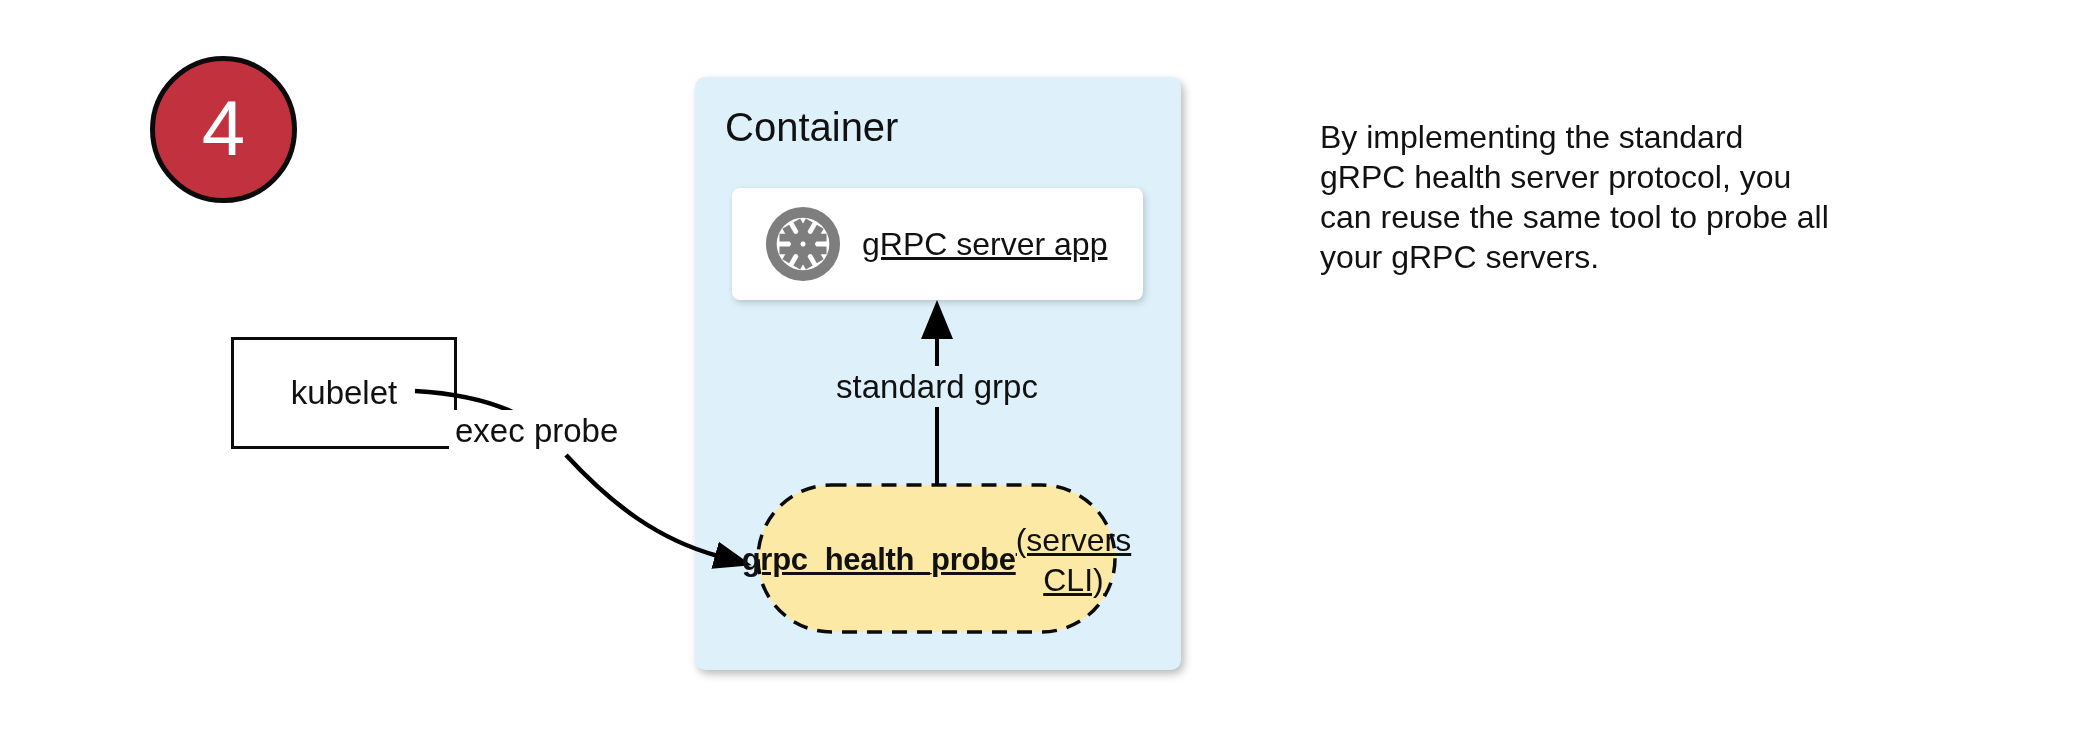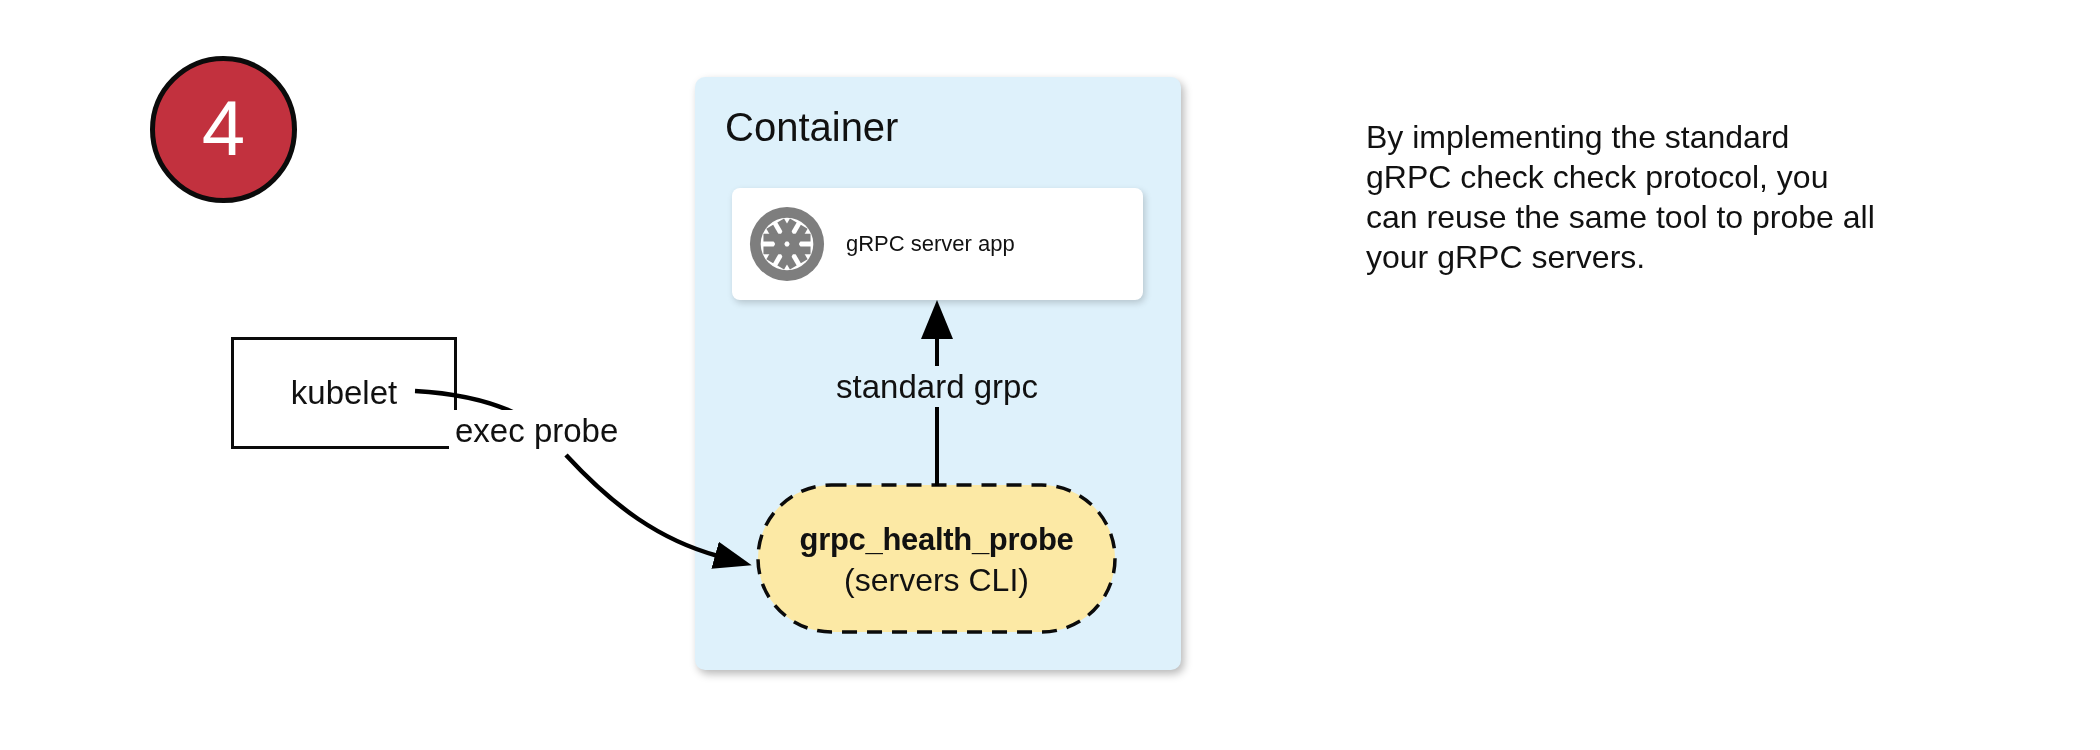--- a/index.html
+++ b/index.html
@@ -24,48 +24,48 @@
   .container-box{
     position:absolute;left:695px;top:77px;width:486px;height:593px;
     background:var(--container-blue,#DEF1FB);border-radius:10px;
     box-shadow:3px 4px 9px rgba(0,0,0,0.28);
   }
   .container-title{position:absolute;left:30px;top:30px;font-size:40px;line-height:40px;}
   
   .server-box{
     position:absolute;left:732px;top:188px;width:411px;height:112px;box-sizing:border-box;
     background:#fff;border-radius:8px;box-shadow:2px 3px 7px rgba(0,0,0,0.18);
-    display:flex;align-items:center;padding-left:16px;gap:20px;font-size:22px;
+    display:flex;align-items:center;padding-left:32px;gap:20px;font-size:32px;text-decoration:underline;
   }
   .aperture{width:78px;height:78px;flex:0 0 auto;}
   
   .overlay{position:absolute;left:0;top:0;width:2100px;height:750px;pointer-events:none;}
   .overlay .pill-shape{fill:var(--pill-yellow,#FCE9A5);stroke:#0b0b0b;stroke-width:3.5;stroke-dasharray:15 10;}
   .overlay .arrow{fill:none;stroke:#000;stroke-width:4.5;}
   .overlay .vline{stroke:#000;stroke-width:4;}
   
   .pill-text{
     position:absolute;left:758px;top:487px;width:357px;height:145px;
-    display:flex;flex-direction:column;align-items:center;justify-content:center;
-    line-height:40px;font-size:32px;
+    display:flex;align-items:center;justify-content:center;
+    text-align:center;line-height:40px;font-size:32px;text-decoration:underline;
   }
   .pill-text .t{font-weight:bold;font-size:31px;letter-spacing:-0.3px;}
   
   .protocol-label{
     position:absolute;left:813px;top:366px;width:248px;text-align:center;
     font-size:33px;line-height:41px;background:var(--container-blue,#DEF1FB);
   }
   
   .exec-label{
     position:absolute;left:449px;top:410px;background:#fff;padding:2px 6px;
     font-size:33px;line-height:38px;white-space:pre;
   }
   .exec-label b{font-weight:normal;text-align:right;}
   
-  .note{position:absolute;left:1320px;top:117px;font-size:32px;line-height:40px;white-space:nowrap;margin-left:46px;}
+  .note{position:absolute;left:1320px;top:117px;font-size:32px;line-height:40px;white-space:nowrap;}
 </style>
 </head>
 <body>
 
 <div class="canvas">
 
   <div class="badge">
     <span>4</span>
   </div>
 
@@ -119,18 +119,18 @@
   </div>
 
   <div class="protocol-label">
     <div>standard grpc</div>
   </div>
 
   <div class="exec-label"><b>exec</b><span> probe</span></div>
 
   <div class="note">
     <div>By implementing the standard</div>
-    <div>gRPC check check protocol, you</div>
+    <div>gRPC health server protocol, you</div>
     <div>can reuse the same tool to probe all</div>
     <div>your gRPC servers.</div>
   </div>
 
 </div>
 
 </body></html>

